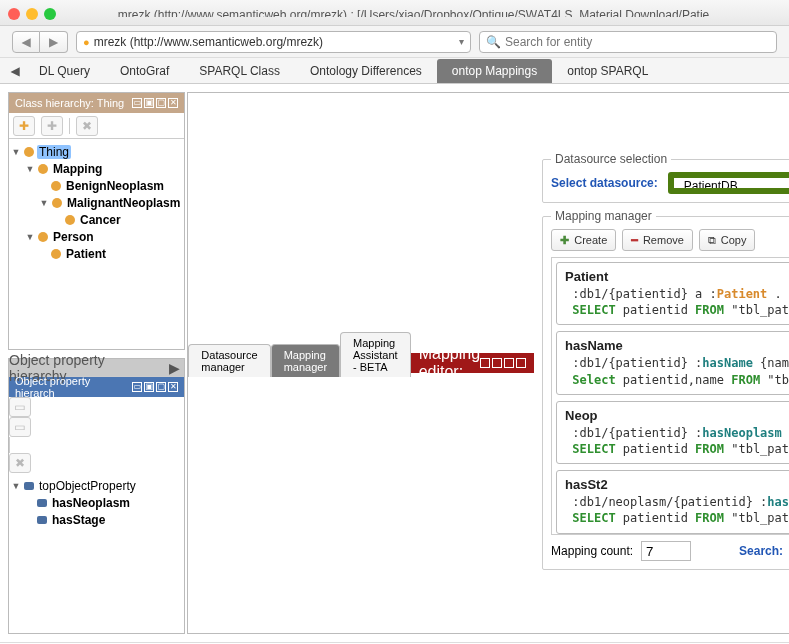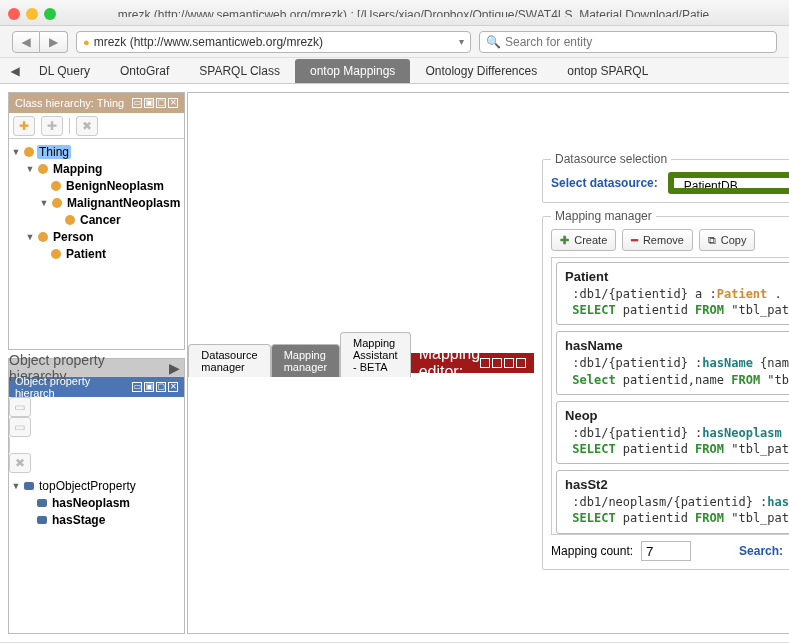--- a/index.html
+++ b/index.html
@@ -98,22 +98,22 @@
     <span class="mag">🔍</span>
     <input type="text" placeholder="Search for entity" style="">
   </div>
 </div>
 
 <div class="tabs-main">
   <div class="arrow">◀</div>
   <div class="tabm">DL Query</div>
   <div class="tabm">OntoGraf</div>
   <div class="tabm">SPARQL Class</div>
+  <div class="tabm">Ontology Differences</div>
   <div class="tabm active">ontop Mappings</div>
-  <div class="tabm">Ontology Differences</div>
   <div class="tabm">ontop SPARQL</div>
 </div>
 
 <div class="body-area">
   <div class="left-col">
 
     <div class="panel class-panel">
       <div class="panel-hdr">
         <span>Class hierarchy: Thing</span>
         <div class="ctrls">

